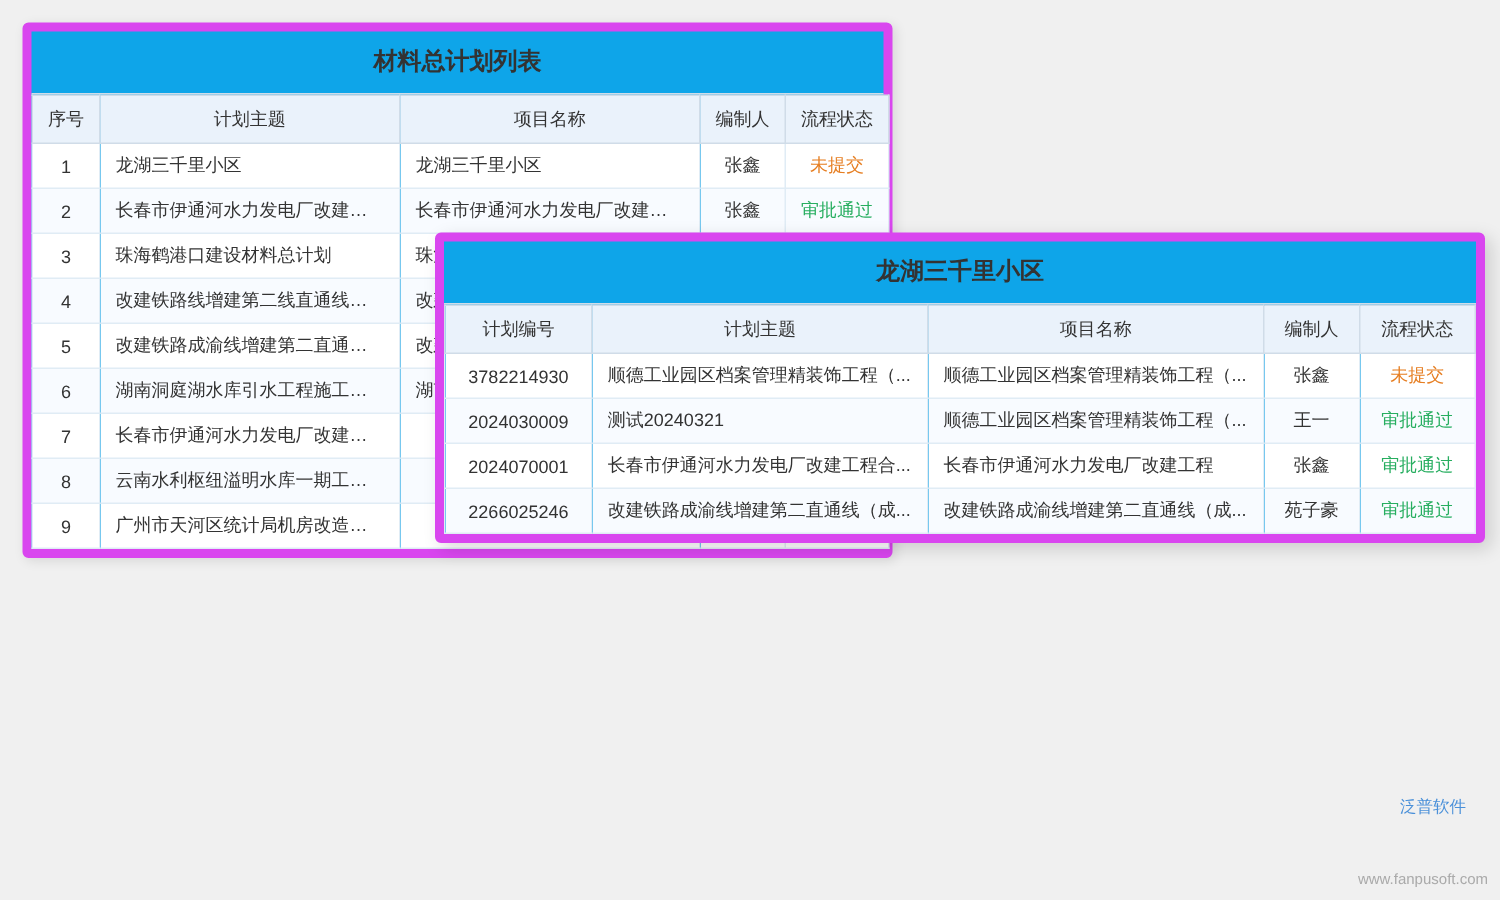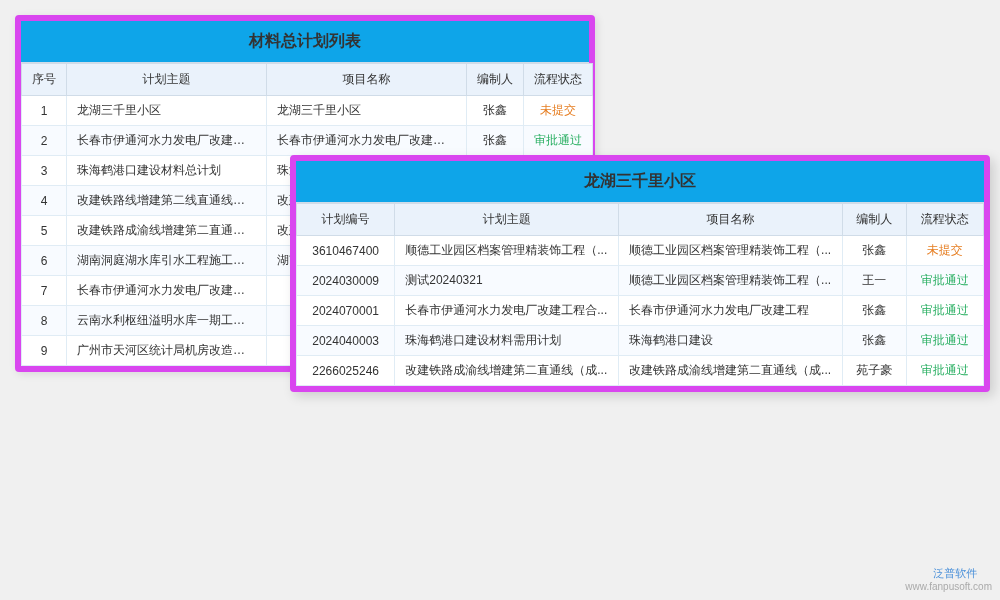--- a/index.html
+++ b/index.html
@@ -190,54 +190,47 @@
       <tr>
         <th>计划编号</th>
         <th>计划主题</th>
         <th>项目名称</th>
         <th>编制人</th>
         <th>流程状态</th>
       </tr>
     </thead>
     <tbody id="table2-body">
     <tr>
-          <td>3610467400</td>
+          <td>3782214930</td>
           <td class="left">顺德工业园区档案管理精装饰工程（...</td>
           <td class="left">顺德工业园区档案管理精装饰工程（...</td>
           <td>张鑫</td>
           <td class="status-unsubmitted">未提交</td>
         </tr>
         <tr>
           <td>2024030009</td>
           <td class="left">测试20240321</td>
           <td class="left">顺德工业园区档案管理精装饰工程（...</td>
           <td>王一</td>
           <td class="status-approved">审批通过</td>
         </tr>
         <tr>
           <td>2024070001</td>
           <td class="left">长春市伊通河水力发电厂改建工程合...</td>
           <td class="left">长春市伊通河水力发电厂改建工程</td>
           <td>张鑫</td>
           <td class="status-approved">审批通过</td>
         </tr>
         <tr>
-          <td>2024040003</td>
-          <td class="left">珠海鹤港口建设材料需用计划</td>
-          <td class="left">珠海鹤港口建设</td>
-          <td>张鑫</td>
-          <td class="status-approved">审批通过</td>
-        </tr>
-        <tr>
           <td>2266025246</td>
           <td class="left">改建铁路成渝线增建第二直通线（成...</td>
           <td class="left">改建铁路成渝线增建第二直通线（成...</td>
           <td>苑子豪</td>
           <td class="status-approved">审批通过</td>
         </tr>
       </tbody>
   </table>
 </div>
 
 <div class="watermark">
   <span style="color:#4a90d9; font-size:11px;margin-left:28px;">泛普软件</span>
-  <span style="color:#aaa; font-size:10px; display:block; text-align:right;">www.fanpusoft.com</span>
+  <span style="color:#aaa; font-size:10px; display:block; text-align:right;margin-top:36px;">www.fanpusoft.com</span>
 </div>
 
 </body></html>

